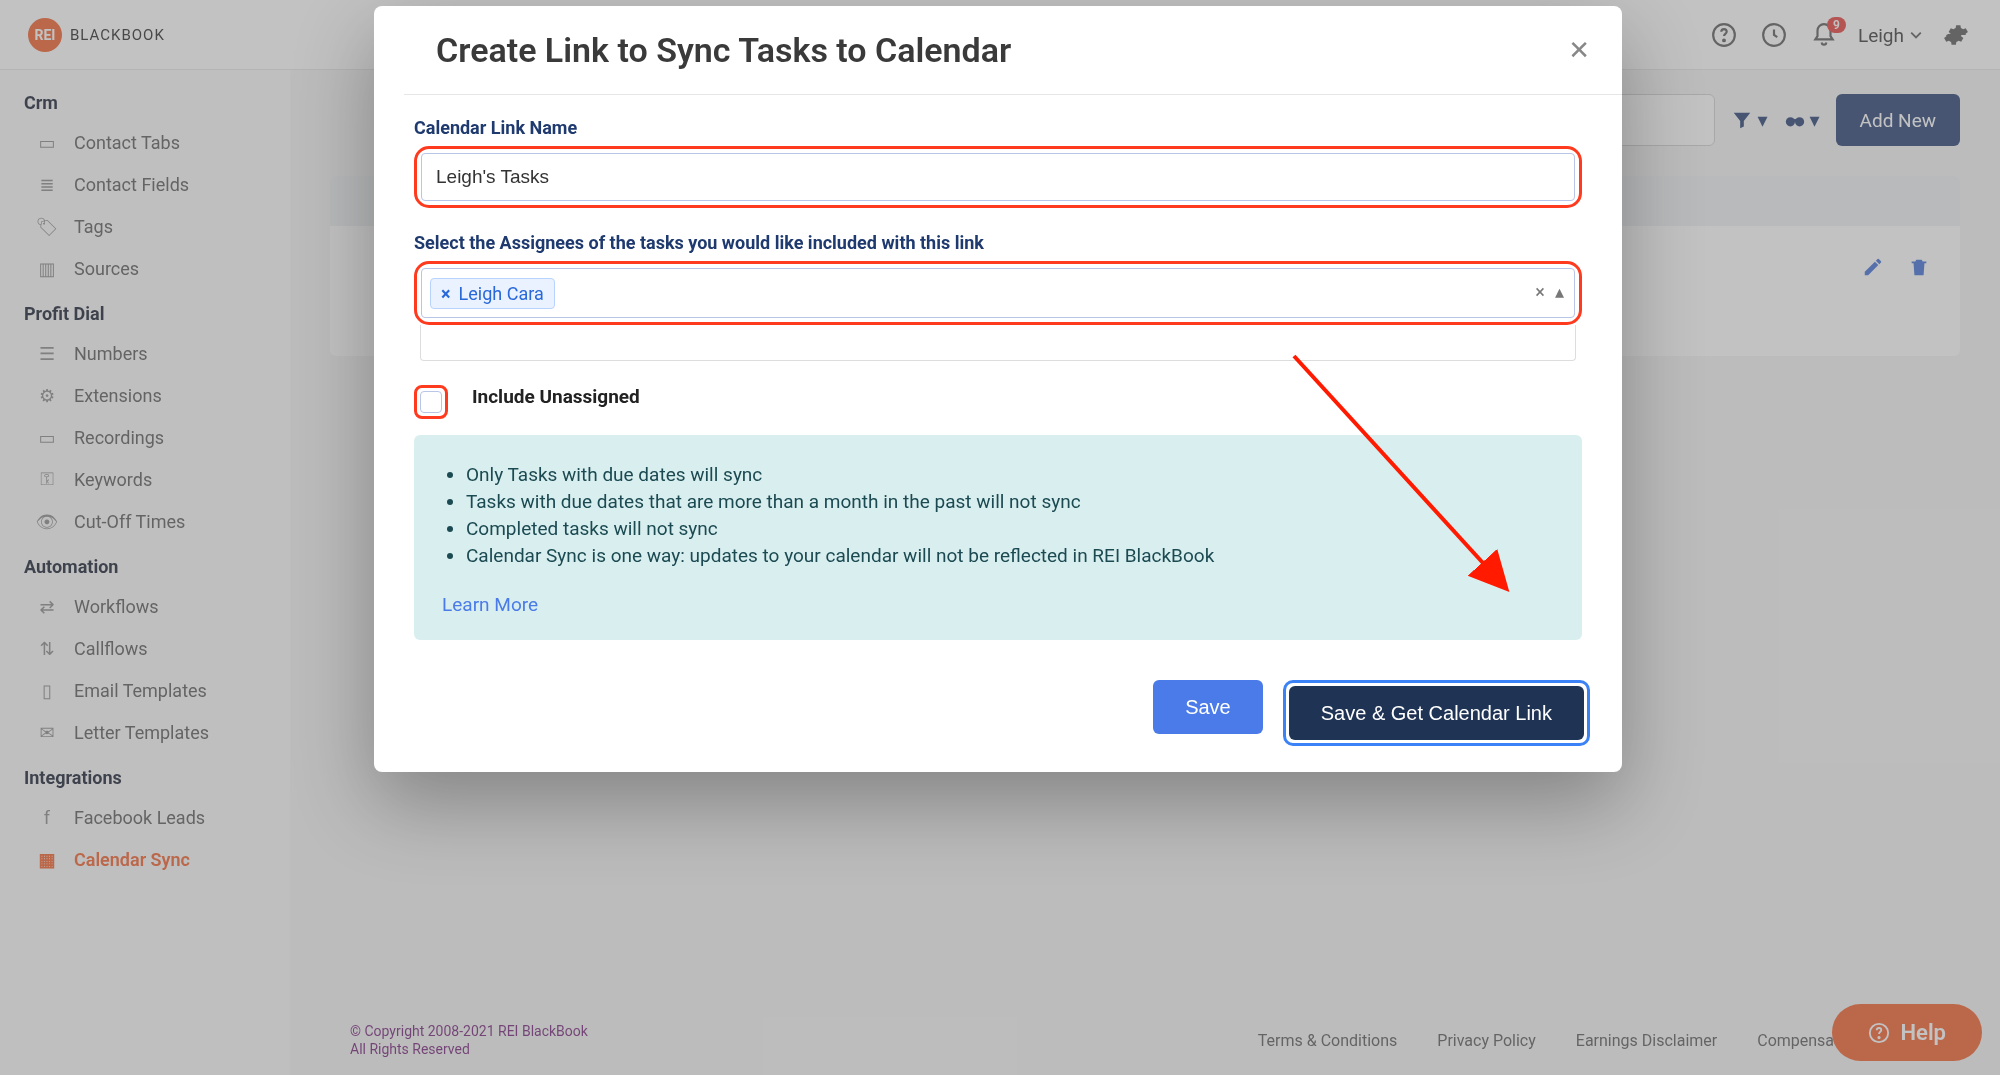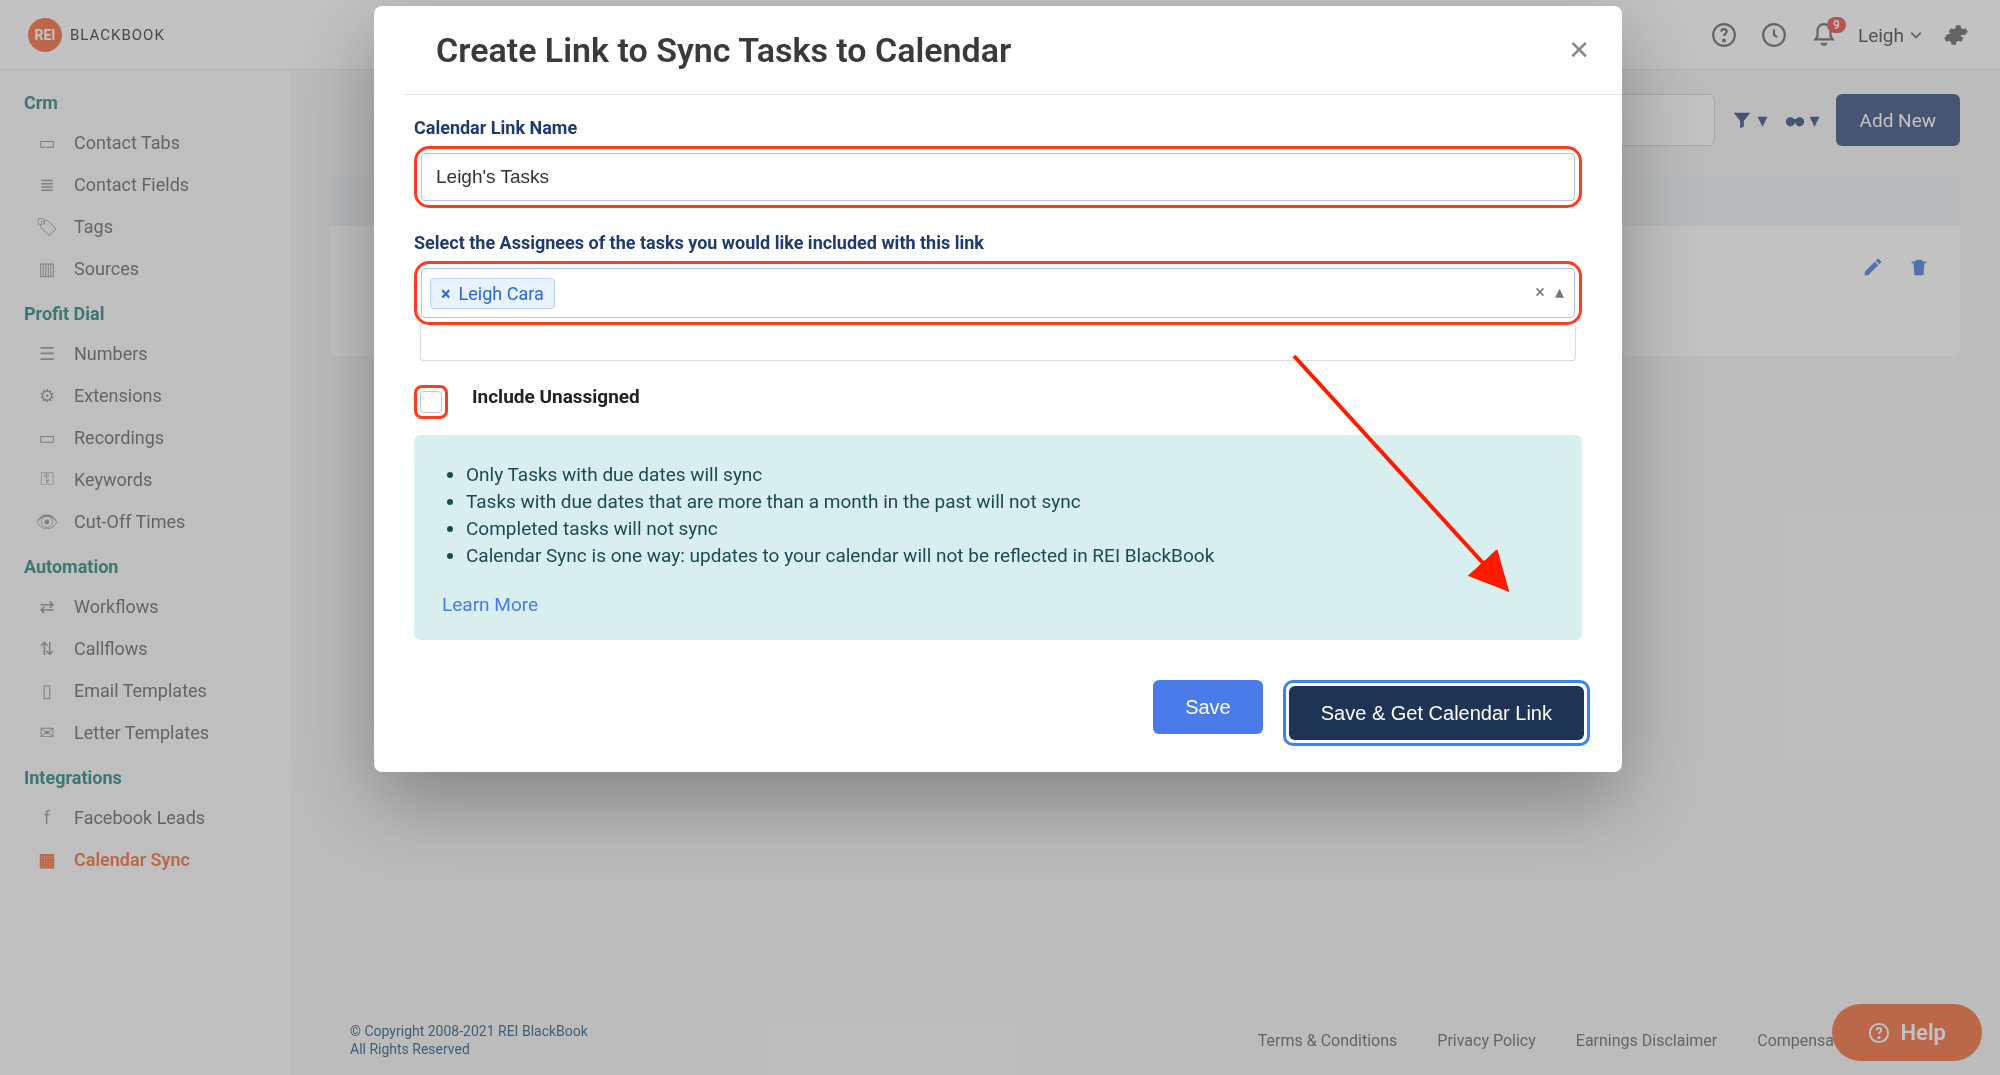--- a/index.html
+++ b/index.html
@@ -13,40 +13,40 @@
 .topnav { margin-left: 260px; display: flex; gap: 100px; font-size: 19px; color: #333; }
 .top-right { position: absolute; right: 28px; top: 0; height: 70px; display: flex; align-items: center; gap: 18px; }
 .icon-btn { width: 32px; height: 32px; display: flex; align-items: center; justify-content: center; color: #555; }
 .bell-badge { position: relative; }
 .bell-badge .badge { position: absolute; top: -2px; right: -6px; background: #e53935; color: #fff; font-size: 12px; border-radius: 10px; padding: 1px 6px; font-weight: 600; }
 .user-drop { display: flex; align-items: center; gap: 6px; font-size: 19px; color: #333; }
 .gear { color: #555; }
 
 
 .sidebar { position: absolute; left: 0; top: 70px; width: 290px; bottom: 0; background: #fafafa; padding-top: 8px; }
-.side-section { font-weight: 700; color: #0f766e; font-size: 18px; padding: 14px 24px 8px 24px; }
+.side-section { font-weight: 700; color: #0f172a; font-size: 18px; padding: 14px 24px 8px 24px; }
 .side-item { display: flex; align-items: center; gap: 16px; padding: 10px 24px 10px 36px; color: #555; font-size: 18px; }
 .side-item.active { color: #f25b26; font-weight: 600; }
 .side-ico { width: 22px; height: 22px; display: inline-flex; align-items: center; justify-content: center; color: #888; }
 .side-item.active .side-ico { color: #f25b26; }
 
 
 .main { position: absolute; left: 290px; top: 70px; right: 0; bottom: 0; background: #f5f5f5; }
 .toolbar { display: flex; justify-content: flex-end; align-items: center; gap: 16px; padding: 24px 40px 0 40px; }
 .search-box { width: 300px; height: 52px; border: 1px solid #cfcfcf; border-radius: 6px; background: #fff; }
 .filter-btn { color: #1f3a6f; font-size: 20px; display: flex; align-items: center; gap: 4px; }
 .addnew { background: #1f3a6f; color: #fff; height: 52px; padding: 4px 24px; border-radius: 6px; font-size: 19px; display: flex; align-items: center; }
 .card { margin: 30px 40px; background: #fff; border-radius: 6px; min-height: 180px; position: relative; }
 .card-bar { height: 50px; background: #eef0f3; border-radius: 6px 6px 0 0; }
 .card-actions { position: absolute; right: 30px; top: 80px; display: flex; gap: 24px; color: #3b6bd6; font-size: 22px; }
 .trash { color: #3b6bd6; }
 
 
 .footer { position: absolute; left: 290px; right: 0; bottom: 0; height: 70px; display: flex; align-items: center; padding: 0 60px; font-size: 16px; color: #555; }
-.footer .copy { font-size: 14px; color: #0c4a6e; line-height: 1.3; }
+.footer .copy { font-size: 14px; color: #701a75; line-height: 1.3; }
 .footer-links { margin-left: auto; display: flex; gap: 40px; }
 
 
 .help-pill { position: absolute; right: 18px; bottom: 14px; background: #f25b26; color: #fff; border-radius: 40px; padding: 16px 36px; font-size: 22px; font-weight: 600; display: flex; align-items: center; gap: 10px; }
 
 
 .scrim { position: absolute; inset: 0; background: rgba(120,120,120,0.45); }
 
 
 .modal { position: absolute; left: 374px; top: 6px; width: 1248px; background: #fff; border-radius: 8px; box-shadow: 0 30px 80px rgba(0,0,0,.3); }

